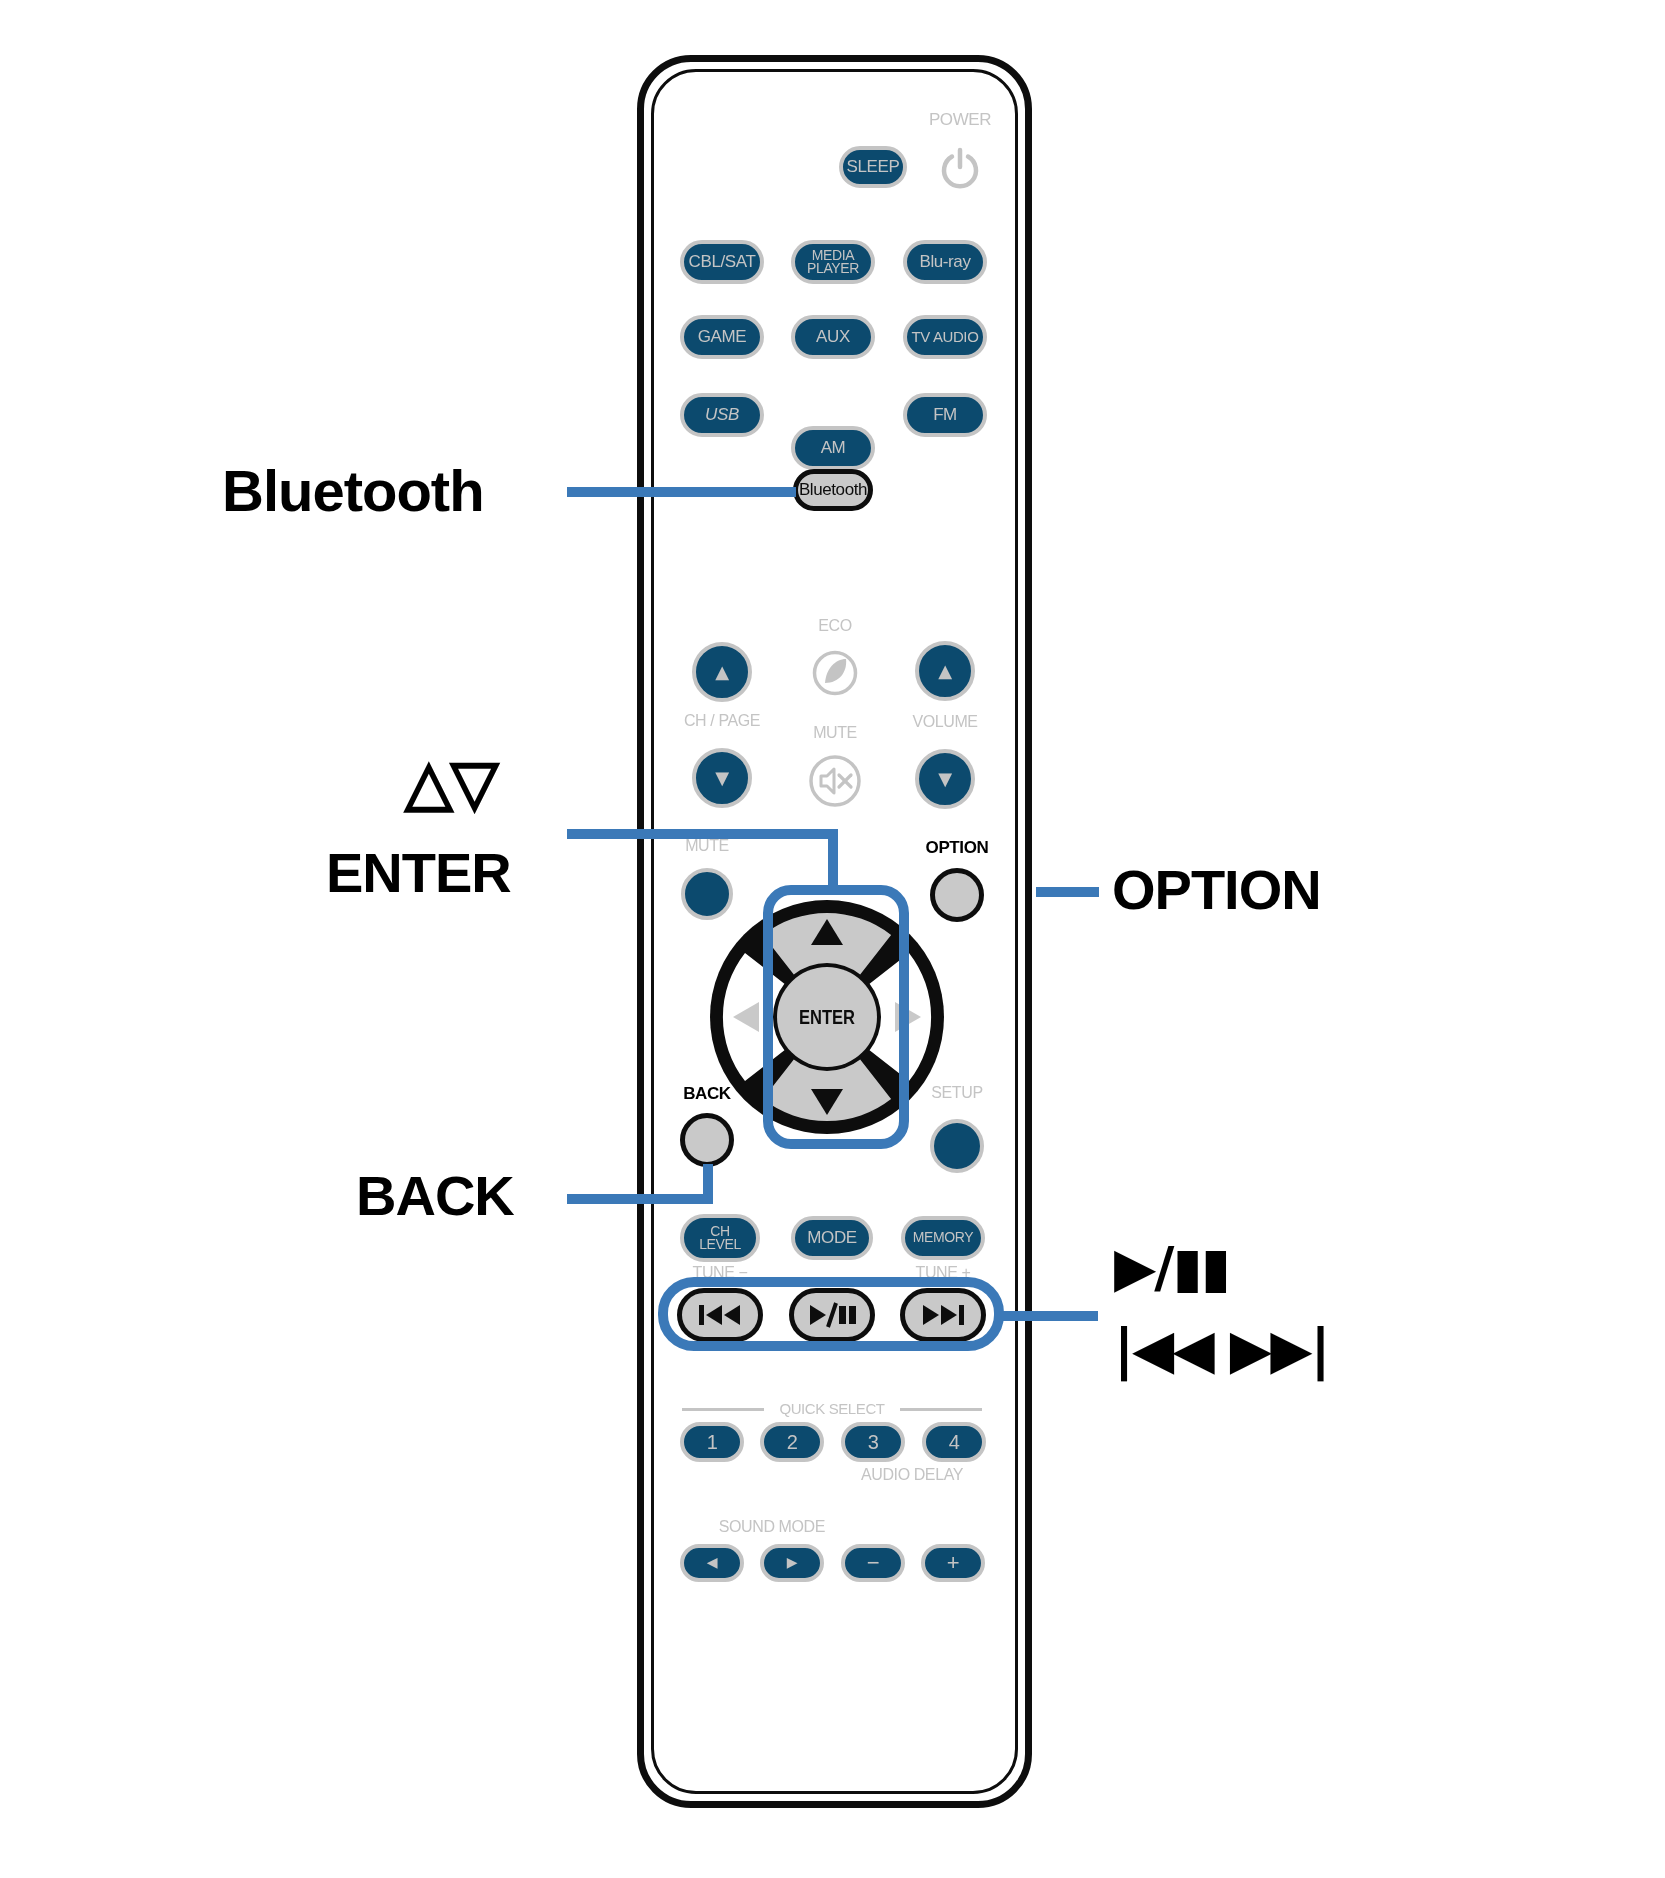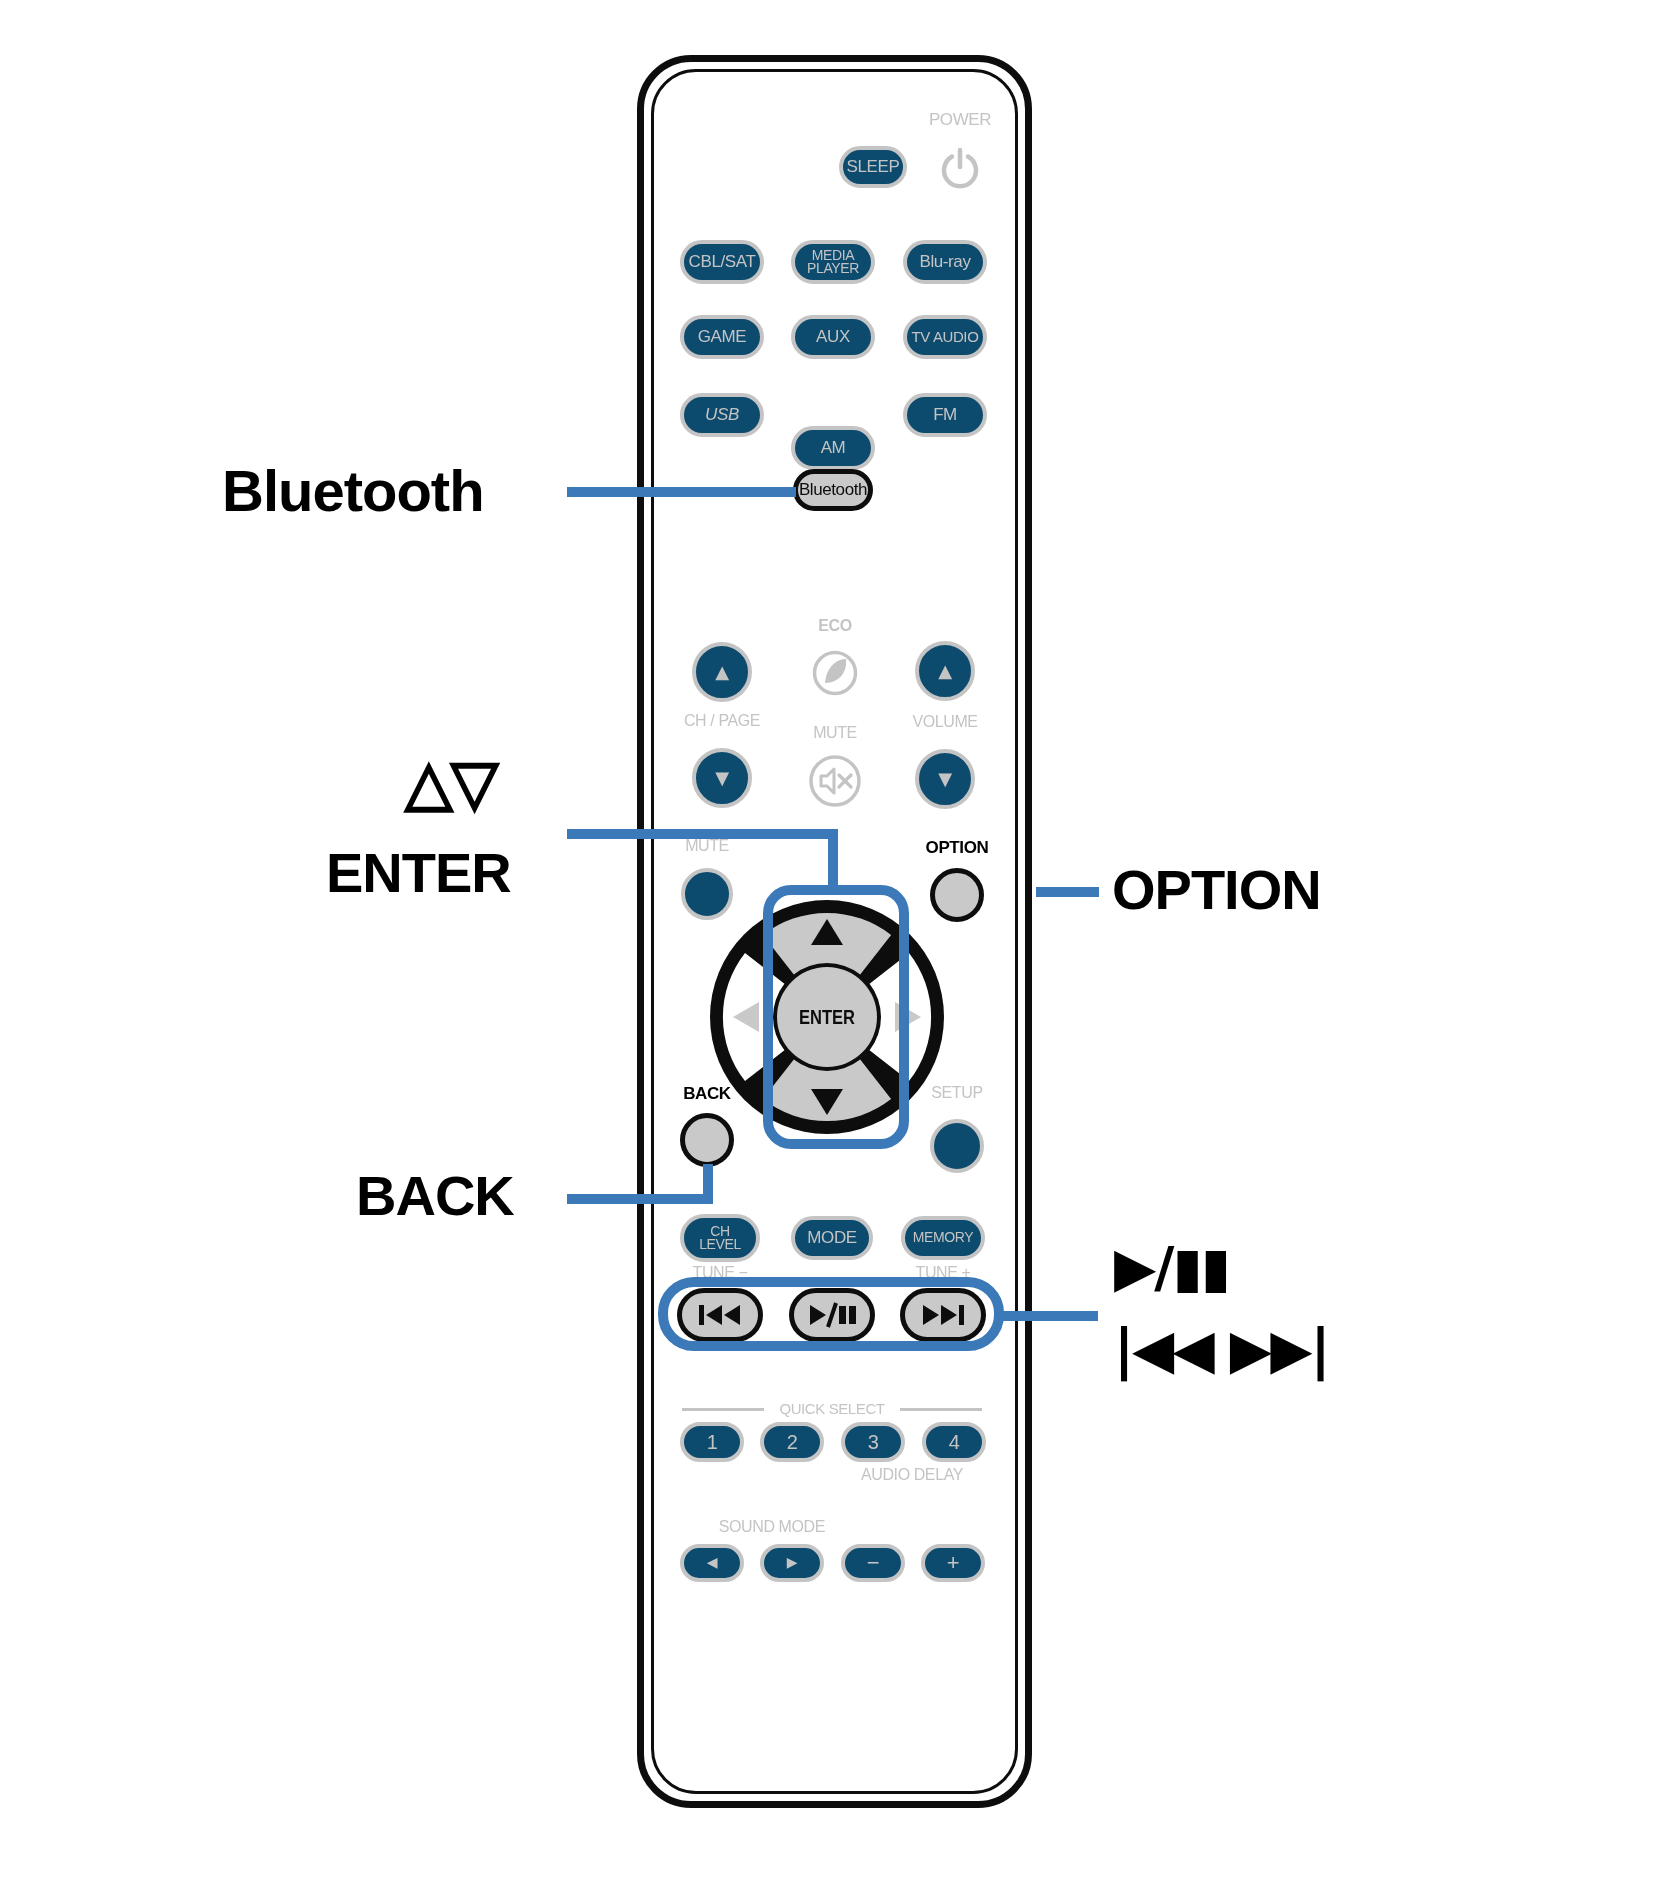--- a/index.html
+++ b/index.html
@@ -60,21 +60,21 @@
 <div class="pill" style="left:680px;top:315px;width:84px;height:44px;">GAME</div>
 <div class="pill" style="left:791px;top:315px;width:84px;height:44px;">AUX</div>
 <div class="pill" style="left:903px;top:315px;width:84px;height:44px;font-size:15px;">TV AUDIO</div>
 
 <div class="pill" style="left:680px;top:393px;width:84px;height:44px;font-style:italic;">USB</div>
 <div class="pill" style="left:791px;top:393px;width:84px;height:44px;margin-top:33px;">AM</div>
 <div class="pill" style="left:903px;top:393px;width:84px;height:44px;">FM</div>
 
 <div class="pill dark-btn" style="left:793px;top:469px;width:80px;height:42px;border-radius:22px;">Bluetooth</div>
 
-<div class="lbl" style="left:785px;top:618px;width:100px;font-size:16px;font-weight:bold;">ECO</div>
+<div class="lbl" style="left:785px;top:618px;width:100px;font-size:16px;">ECO</div>
 <div class="abs" style="left:812px;top:650px;">
   <svg width="46" height="46" viewBox="0 0 46 46">
     <circle cx="23" cy="23" r="20.5" fill="none" stroke="#c4c4c4" stroke-width="3.5"></circle>
     <path d="M13,33 C14,19 23,9 34,9 C35.5,22 27,33 13,33 Z" fill="#c4c4c4"></path>
   </svg>
 </div>
 
 <div class="pill circ geo" style="left:692px;top:642px;width:60px;height:60px;font-size:18px;">▲</div>
 <div class="pill circ geo" style="left:915px;top:641px;width:60px;height:60px;font-size:18px;">▲</div>
 

